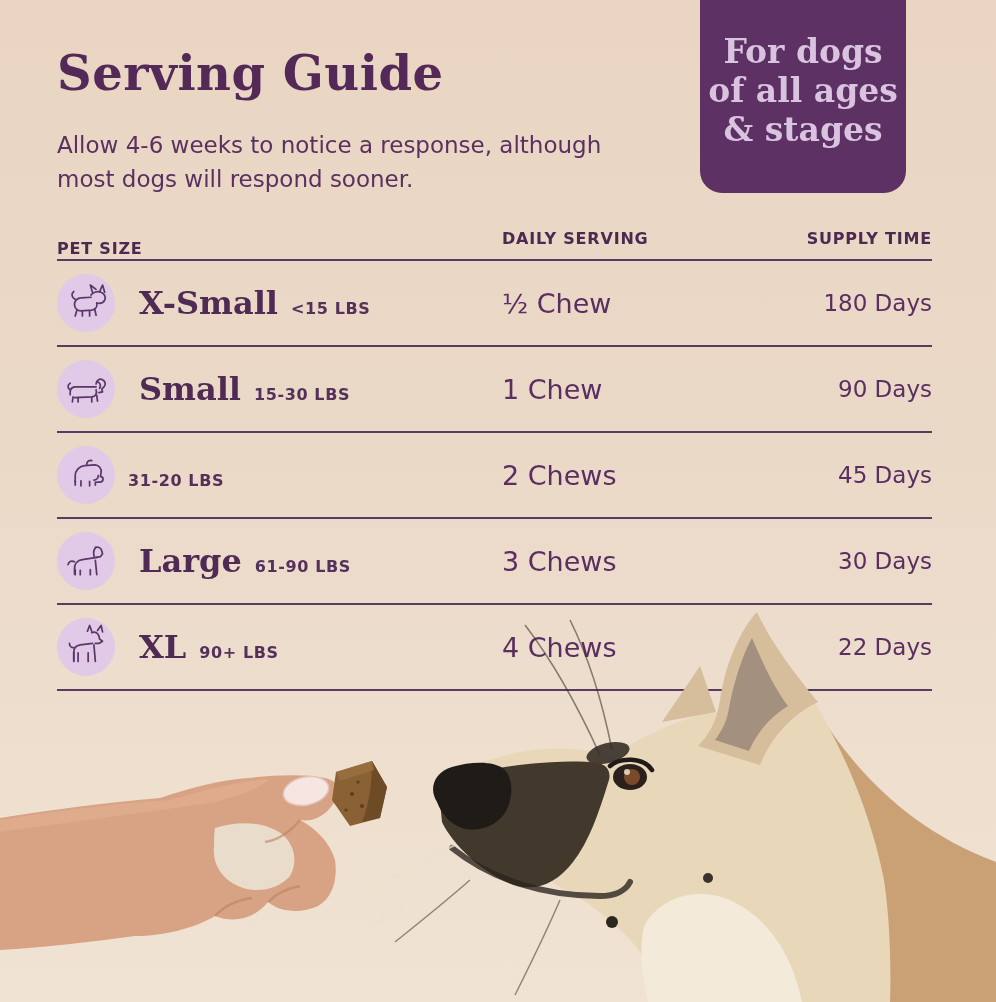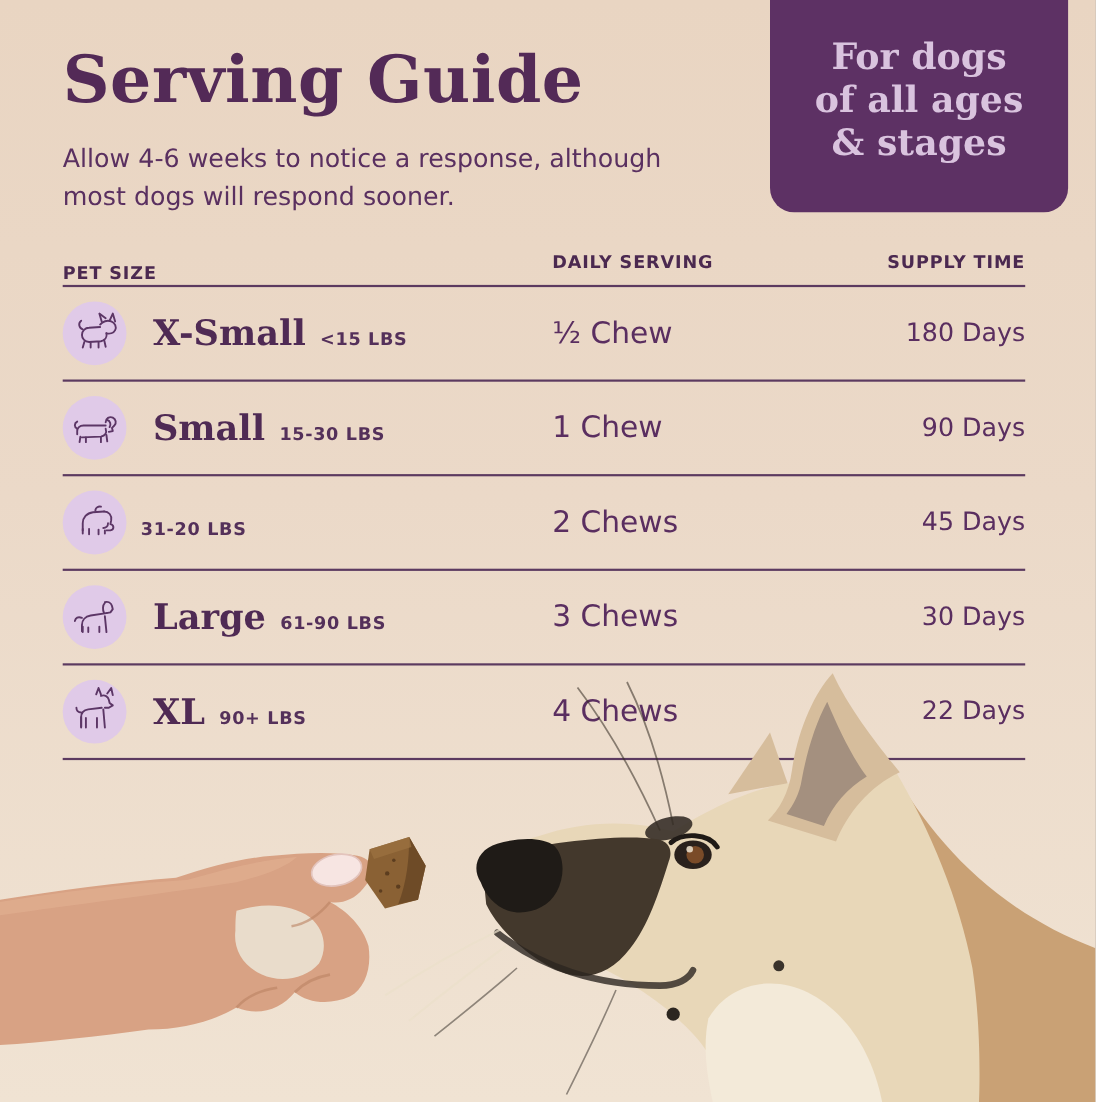--- a/index.html
+++ b/index.html
@@ -4,25 +4,25 @@
 <style>
   html,body{margin:0;padding:0;background:#cfc4b8;}
   .canvas{
     position:relative;width:996px;height:1002px;overflow:hidden;
     background:linear-gradient(180deg,#e9d5c2 0%,#ebd9c8 45%,#f0e3d3 100%);
     font-family:"DejaVu Sans","Liberation Sans",sans-serif;
   }
   .title{
     position:absolute;left:57px;top:42px;
     font-family:"DejaVu Serif","Liberation Serif",serif;
-    font-weight:700;font-size:59px;line-height:62px;color:#532a57;letter-spacing:.5px;
+    font-weight:700;font-size:48px;line-height:62px;color:#532a57;letter-spacing:.5px;
   }
   .subtitle{position:absolute;left:57px;top:128px;font-size:23px;line-height:34px;color:#5a3060;}
   .badge{
-    position:absolute;left:700px;top:0;width:271px;height:193px;
+    position:absolute;left:700px;top:0;width:206px;height:193px;
     background:#5d3164;border-radius:0 0 22px 22px;
     display:flex;flex-direction:column;align-items:center;padding-top:32px;box-sizing:border-box;
     font-family:"DejaVu Serif","Liberation Serif",serif;font-weight:700;
     font-size:33px;line-height:39px;color:#d9c3de;text-align:center;
   }
   .col-head{position:absolute;top:229px;font-size:16px;font-weight:700;letter-spacing:.8px;color:#4b2950;}
   .col-head.pet{left:57px;margin-top:10px;}
   .col-head.serving{left:502px;}
   .col-head.supply{right:64px;text-align:right;}
   .rows{position:absolute;left:57px;top:259px;width:875px;border-top:2px solid #5c3a60;}

